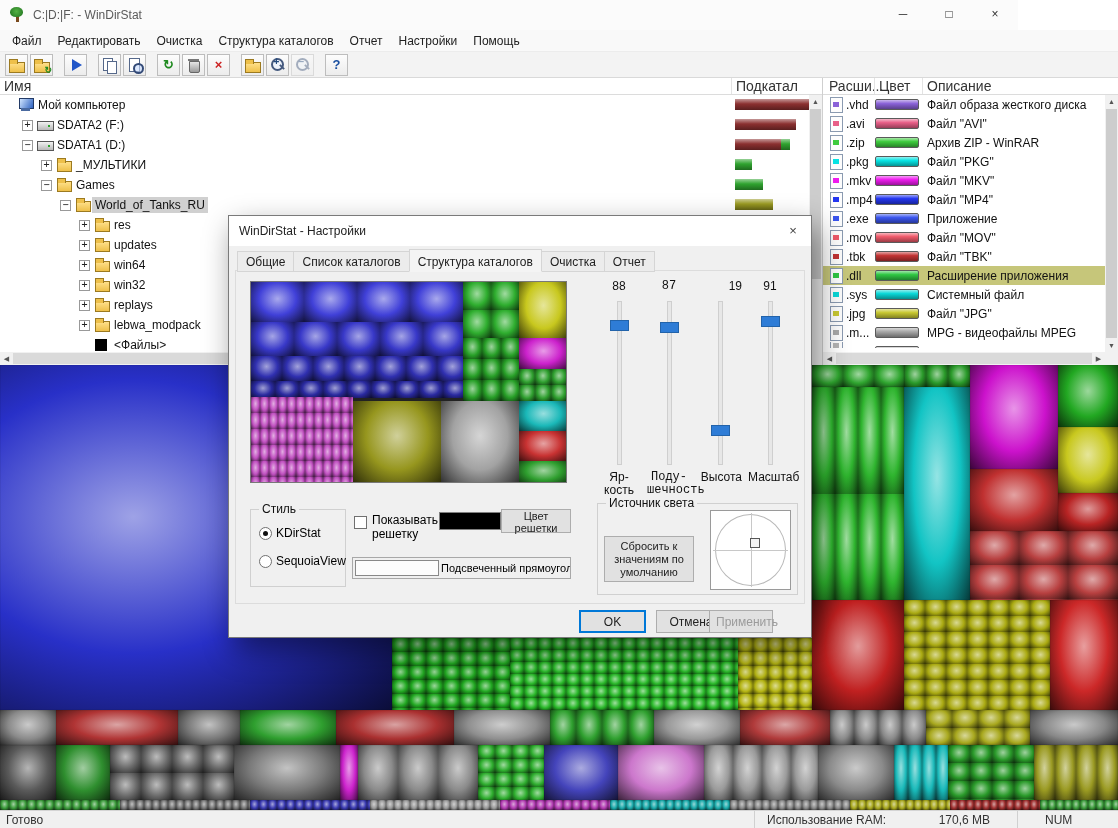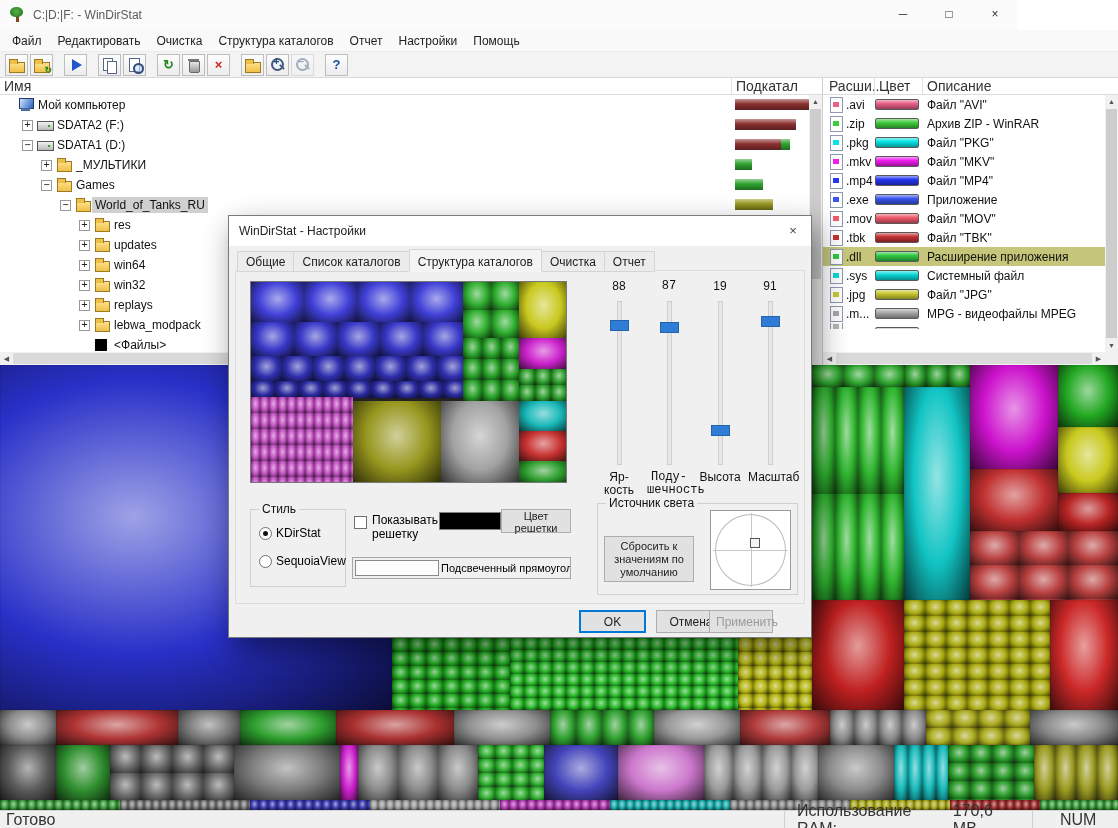--- a/index.html
+++ b/index.html
@@ -91,21 +91,21 @@
   .sb-arr.rt{right:0;top:0;}
   .sb-vthumb{position:absolute;left:1px;right:1px;background:#cdcdcd;}
   .sb-hthumb{position:absolute;top:1px;bottom:1px;left:13px;background:#dadada;}
   .sb-corner{position:absolute;right:0;bottom:0;width:13px;height:13px;background:#f1f1f1;}
 
   
   #treemap{position:absolute;left:0;top:365px;width:1118px;height:445px;background:#141414;overflow:hidden;}
   .tmb{position:absolute;box-shadow:inset 0 0 1px rgba(0,0,0,.6);}
 
   
-  #statusbar{position:absolute;left:0;top:810px;width:1118px;height:18px;background:#f0f0f0;border-top:1px solid #d4d4d4;display:flex;align-items:center;font-size:16px;color:#333;}
+  #statusbar{position:absolute;left:0;top:810px;width:1118px;height:18px;background:#f0f0f0;border-top:1px solid #d4d4d4;display:flex;align-items:center;font-size:12px;color:#333;gap:15px;}
   #sb-ready{margin-left:6px;flex:1;}
   .sb-seg{border-left:1px solid #d0d0d0;height:100%;display:flex;align-items:center;}
   .sb-seg.ram{width:248px;padding:0 12px;justify-content:space-between;}
   .sb-seg.num{width:72px;padding-left:27px;}
   .sb-grip{width:14px;height:100%;}
 
   
   #dialog{position:absolute;left:228px;top:215px;width:584px;height:423px;background:#f0f0f0;border:1px solid #7a7a7a;box-shadow:6px 12px 28px rgba(0,0,0,.45);z-index:40;}
   .dtitle{height:30px;background:#fff;display:flex;align-items:center;}
   .dtitle-text{margin-left:10px;font-size:12px;color:#222;}
@@ -345,20 +345,28 @@
       <div class="sb-corner"></div>
     </div>
 
     <div id="extpane">
       <div class="lv-header">
         <span class="hcol e-h1">Расши...</span>
         <span class="hcol e-h2">Цвет</span>
         <span class="hcol e-h3">Описание</span>
       </div>
       <div id="extrows">
+          <div class="erow">
+            <span class="eico">
+              <b style="background: rgb(138, 98, 216);"></b>
+            </span>
+            <span class="eext">.vhd</span>
+            <span class="eswatch" style="background: linear-gradient(rgb(202, 184, 237), rgb(138, 98, 216) 40%, rgb(90, 64, 140));"></span>
+            <span class="edesc">Файл образа жесткого диска</span>
+          </div>
           <div class="erow">
             <span class="eico">
               <b style="background: rgb(232, 95, 136);"></b>
             </span>
             <span class="eext">.avi</span>
             <span class="eswatch" style="background: linear-gradient(rgb(245, 183, 201), rgb(232, 95, 136) 40%, rgb(151, 62, 88));"></span>
             <span class="edesc">Файл "AVI"</span>
           </div>
           <div class="erow">
             <span class="eico">
@@ -577,21 +585,21 @@
 кость</div>
           </div>
           <div class="scol" style="left: 50px; font-family: Liberation Mono, monospace;">
             <div class="sval">87</div>
             <div class="strack">
               <div class="sthumb" style="top: 20px;"></div>
             </div>
             <div class="slabel">Поду-
 шечность</div>
           </div>
-          <div class="scol" style="left: 101px;">
+          <div class="scol" style="left: 101px; text-align: right;">
             <div class="sval">19</div>
             <div class="strack">
               <div class="sthumb" style="top: 123px;"></div>
             </div>
             <div class="slabel">Высота</div>
           </div>
           <div class="scol" style="left: 151px;">
             <div class="sval">91</div>
             <div class="strack">
               <div class="sthumb" style="top: 14px;"></div>

